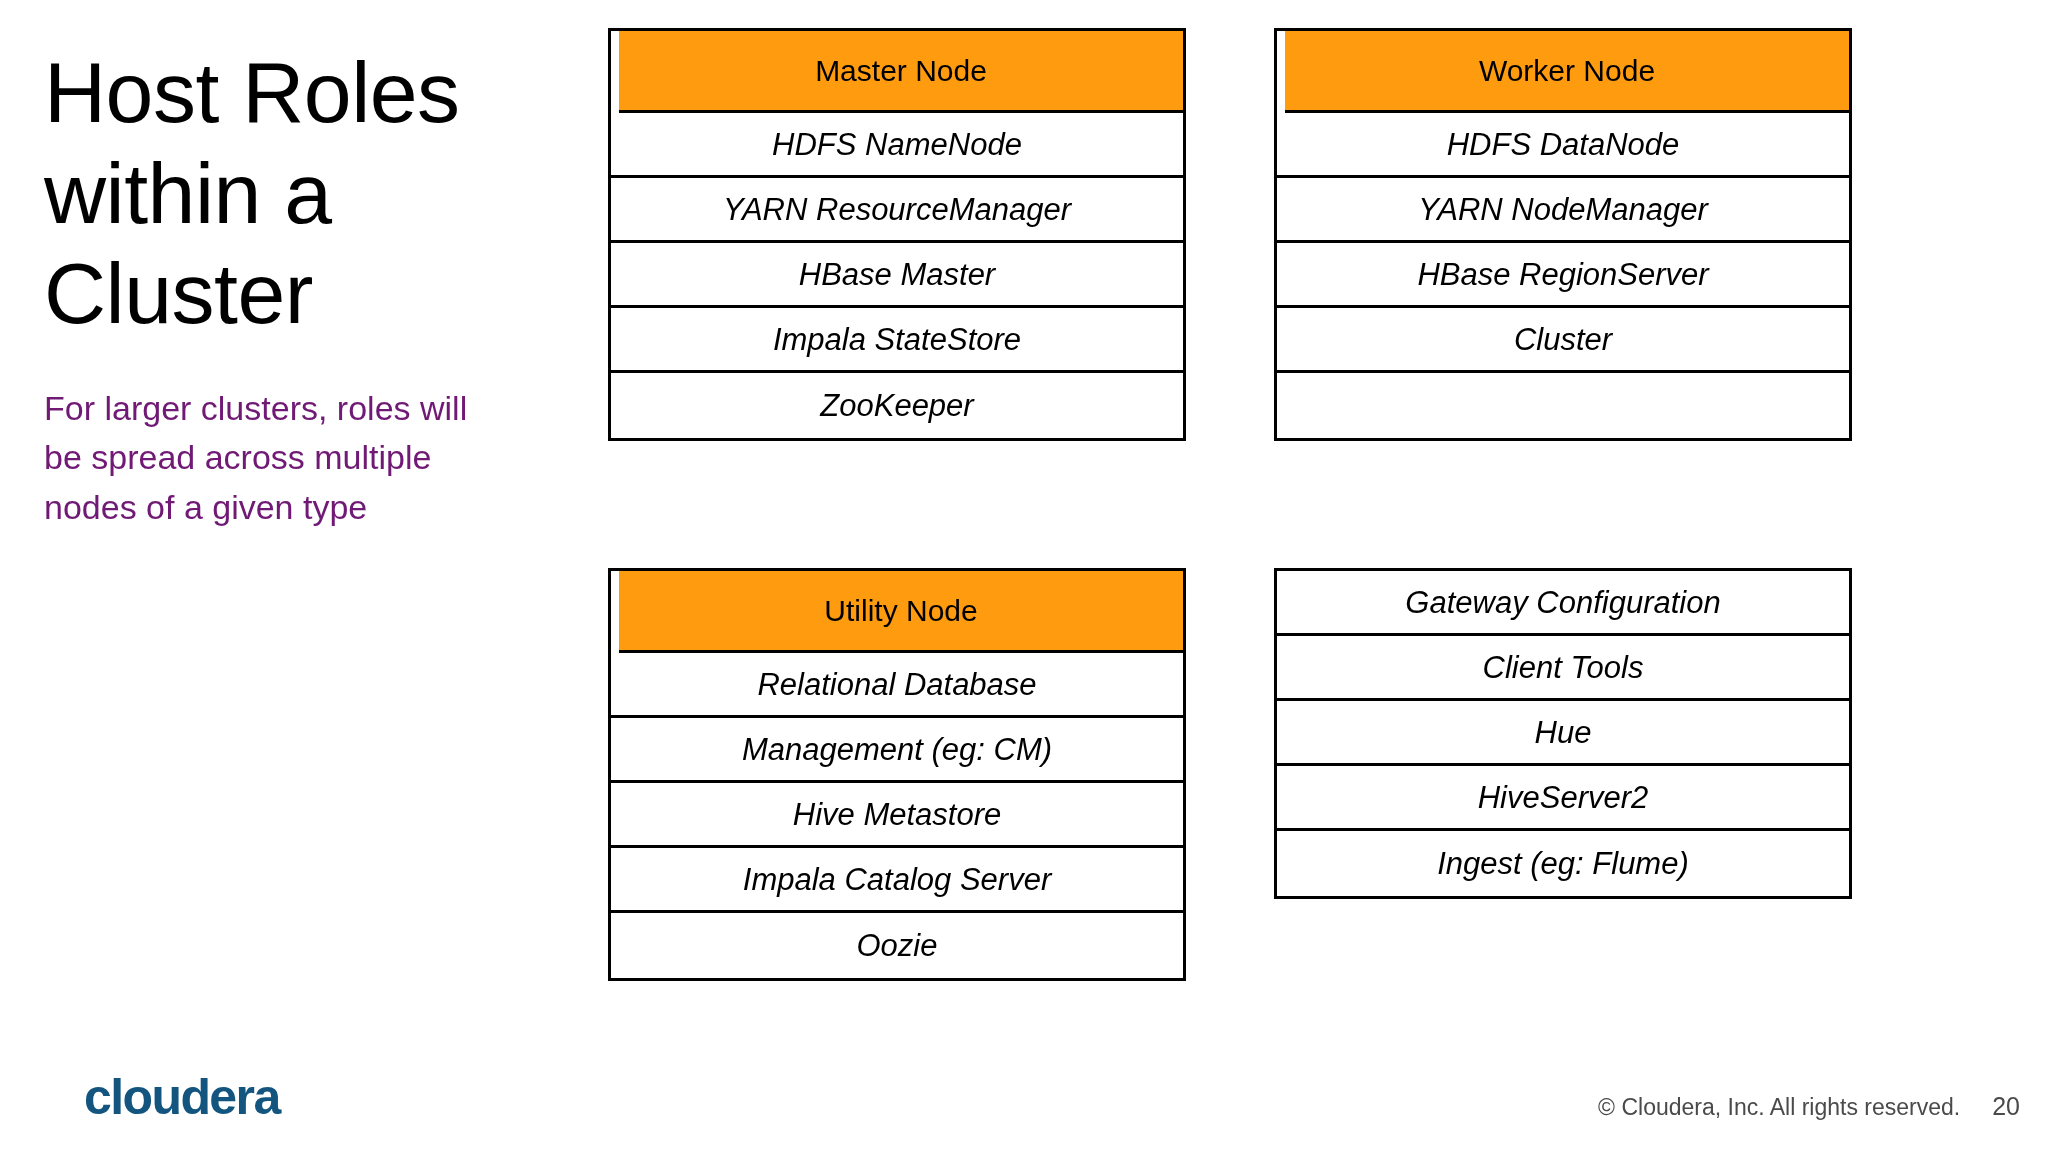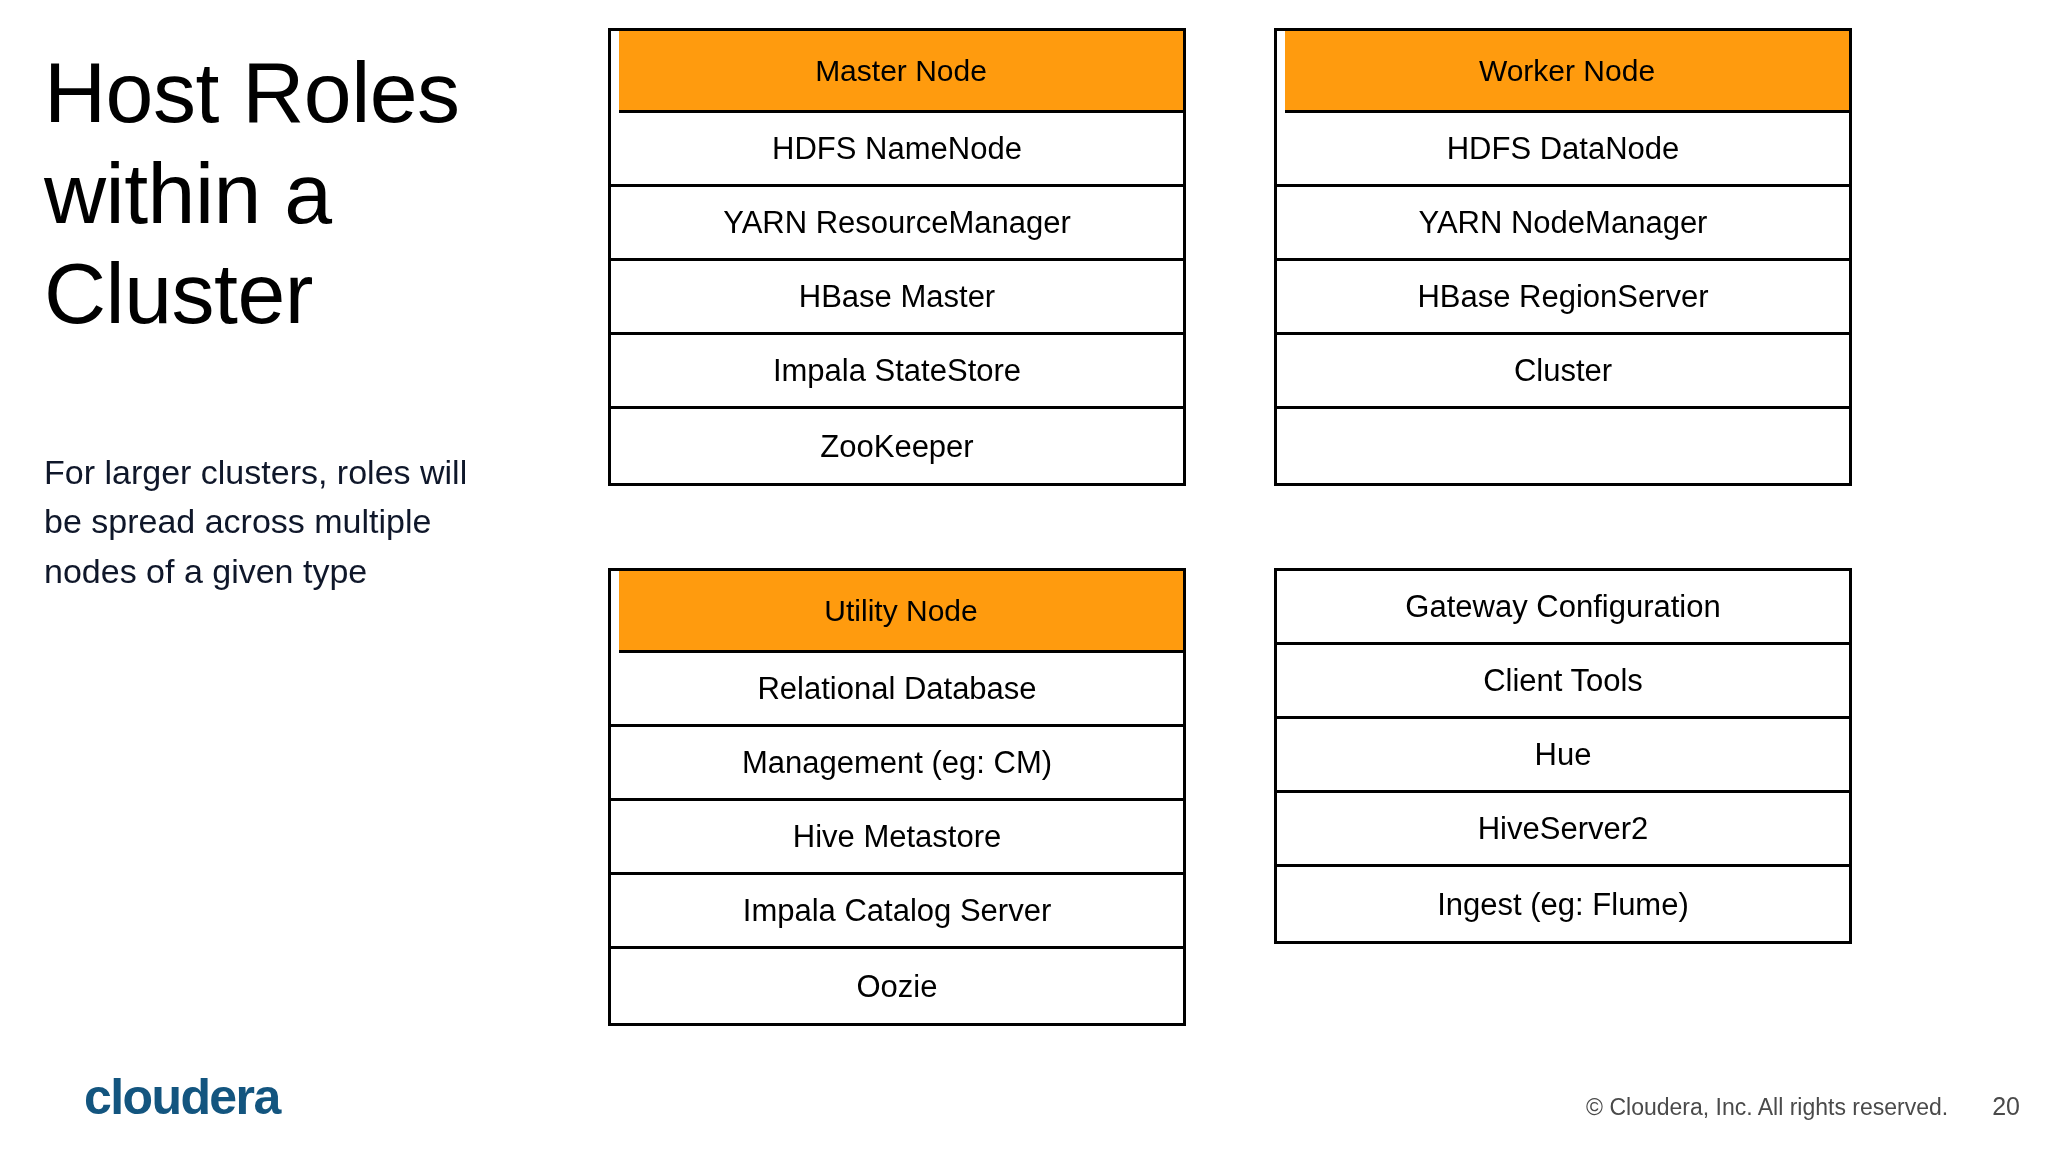--- a/index.html
+++ b/index.html
@@ -29,25 +29,25 @@
   }
   #page-title {
     font-size: 86px;
     line-height: 1.17;
     font-weight: 400;
     color: #000000;
     letter-spacing: -0.5px;
     white-space: pre-line;
   }
   #subtitle-text {
-    margin-top: 104px;
+    margin-top: 40px;
     font-size: 34px;
     line-height: 1.46;
     font-weight: 400;
-    color: #0f172a;
+    color: #701a75;
     width: 470px;
   }
 
   
   #tables-area {
     position: absolute;
     left: 608px;
     top: 28px;
     width: 1252px;
     height: 1066px;
@@ -73,27 +73,28 @@
     justify-content: center;
     box-sizing: border-box;
     margin-left: 8px;
   }
   .node-header-label {
     font-size: 30px;
     color: #000000;
     line-height: 1;
   }
   .node-row {
-    height: 74px;
+    height: 65px;
     border-bottom: 3px solid #000000;
     display: flex;
     align-items: center;
     justify-content: center;
     box-sizing: border-box;
     background: #ffffff;
+    font-style: italic;
   }
   .node-row:last-child {
     border-bottom: none;
     align-items: center;
   }
   .node-row-label {
     font-size: 31px;
     color: #000000;
     line-height: 1;
   }
@@ -111,21 +112,21 @@
     letter-spacing: -1.6px;
     color: #13557F;
     line-height: 1;
   }
   #footer-right {
     position: absolute;
     right: 28px;
     top: 1094px;
     display: flex;
     align-items: baseline;
-    gap: 44px;
+    gap: 32px;
     text-align: right;
   }
   #copyright-text {
     font-size: 23px;
     color: #4a4a4a;
     line-height: 1;
   }
   #page-number {
     font-size: 25px;
     color: #4a4a4a;

